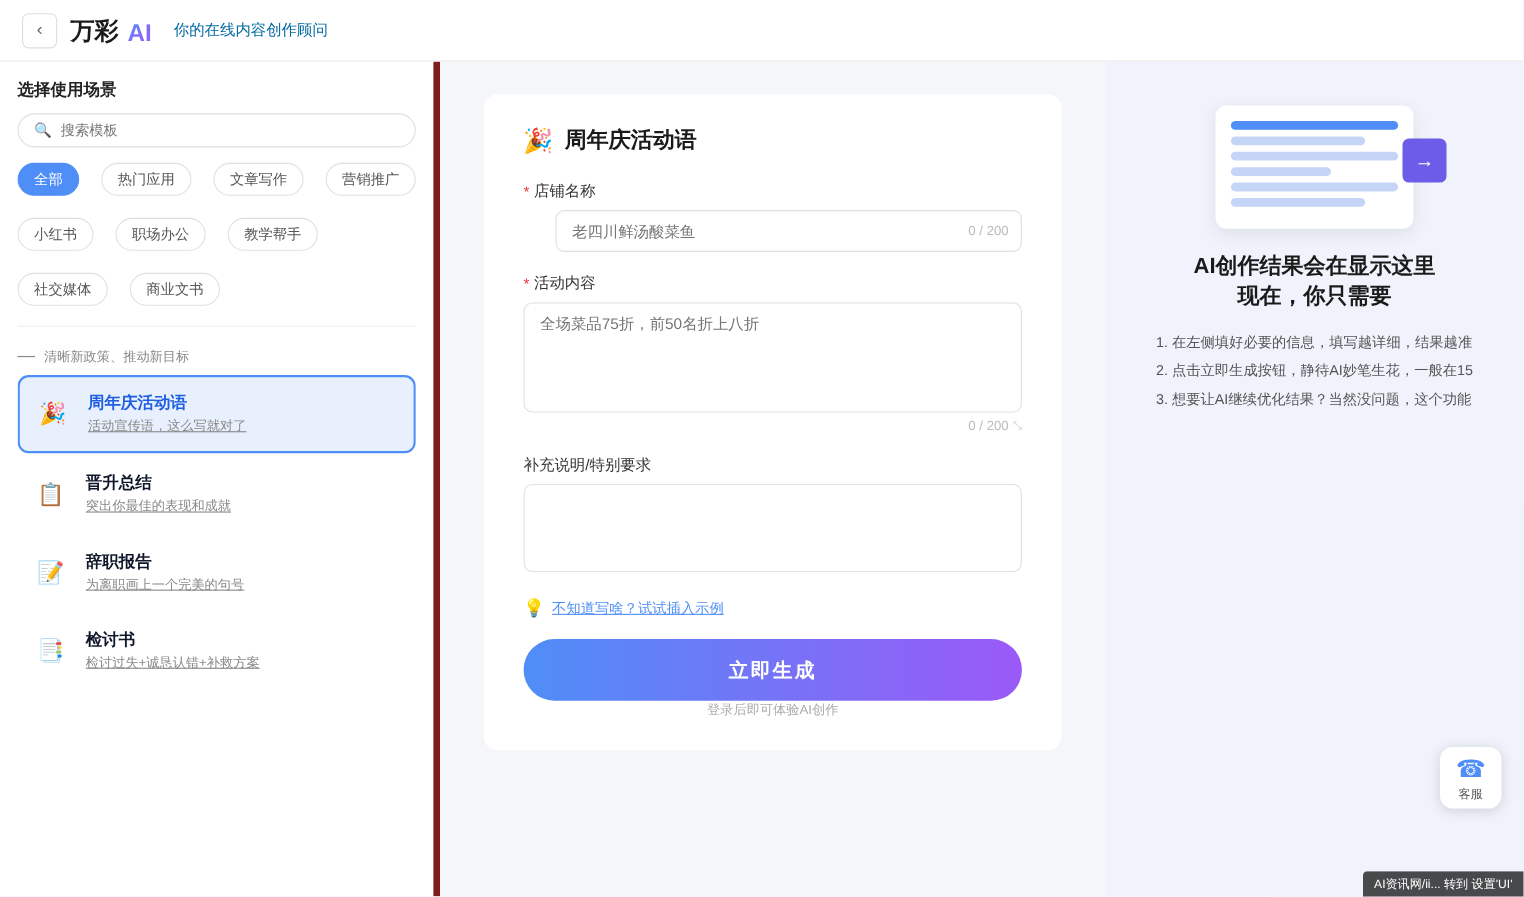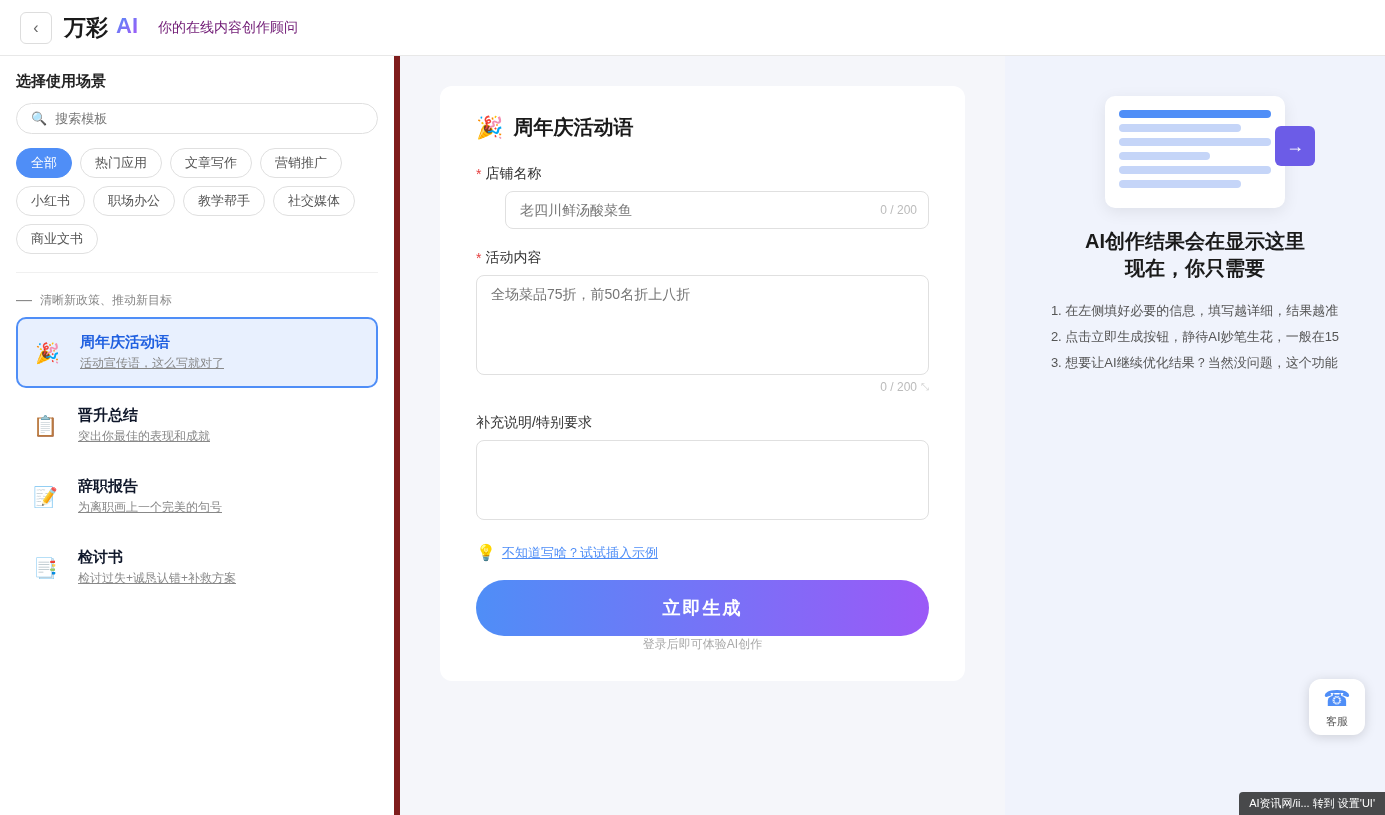--- a/index.html
+++ b/index.html
@@ -9,49 +9,49 @@
     .header {
       display: flex; align-items: center; gap: 12px;
       padding: 0 20px; height: 56px;
       background: #fff; border-bottom: 1px solid #e8e8e8;
     }
     .back-btn {
       width: 32px; height: 32px; border: 1px solid #ddd; border-radius: 6px;
       display: flex; align-items: center; justify-content: center; cursor: pointer;
       background: #fff; color: #666; font-size: 16px;
     }
-    .logo-area { display: flex; align-items: flex-start; gap: 8px; }
+    .logo-area { display: flex; align-items: flex-end; gap: 8px; }
     .logo-text { font-size: 22px; font-weight: bold; color: #1a1a1a; }
     .logo-ai {
       background: linear-gradient(135deg, #4f8ef7, #a855f7);
       -webkit-background-clip: text; -webkit-text-fill-color: transparent;
       font-size: 22px; font-weight: bold;
     }
-    .header-subtitle { color: #701a75; font-size: 14px; margin-left: 8px; }
+    .header-subtitle { color: #0369a1; font-size: 14px; margin-left: 8px; }
 
     
     .main-layout { display: flex; height: calc(815px - 56px); overflow: hidden; }
 
     
     .sidebar {
       width: 400px; min-width: 400px; background: #fff;
       border-right: 6px solid #7f1d1d; display: flex; flex-direction: column;
       padding: 16px;
     }
     .sidebar-title { font-size: 15px; font-weight: 600; margin-bottom: 12px; color: #222; }
     .search-box {
       display: flex; align-items: center; gap: 8px;
       border: 1px solid #e0e0e0; border-radius: 20px;
       padding: 7px 14px; margin-bottom: 14px; background: #fff;
     }
     .search-icon { color: #bbb; font-size: 13px; }
     .search-input { border: none; outline: none; font-size: 13px; color: #999; flex: 1; background: transparent; }
 
     
-    .tag-row { display: flex; flex-wrap: wrap; gap: 8px; margin-bottom: 8px; }
+    .tag-row { display: flex; flex-wrap: wrap; gap: 20px; margin-bottom: 8px; }
     .tag {
       padding: 5px 14px; border-radius: 16px; border: 1px solid #e0e0e0;
       font-size: 13px; cursor: pointer; background: #fff; color: #555;
     }
     .tag.active { background: #4f8ef7; color: #fff; border-color: #4f8ef7; }
 
     
     .sidebar-divider { border: none; border-top: 1px solid #f0f0f0; margin: 10px 0; }
 
     

